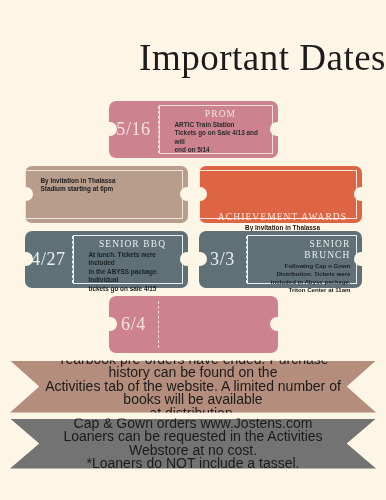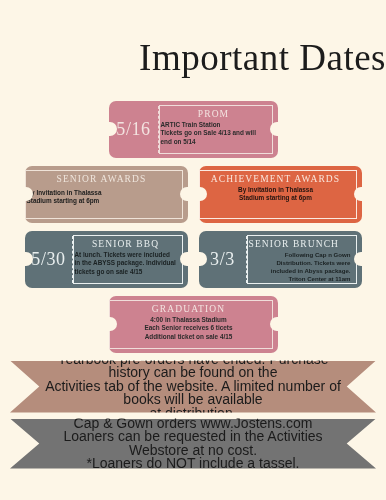--- a/index.html
+++ b/index.html
@@ -95,21 +95,21 @@
     width: 0px;
     border-left: 1px dashed;
     z-index: 2;
   }
 
   .ticket-body {
     flex: 1 1 auto;
     margin: 4px 5px 4px 0;
     border: 1px solid;
     box-sizing: border-box;
-    padding: 3px 5px 2px 1px;
+    padding: 3px 5px 2px 15px;
     display: flex;
     flex-direction: column;
   }
 
   .ticket-title {
     font-family: "Liberation Serif", serif;
     font-size: 9.5px;
     letter-spacing: 1.1px;
     text-align: center;
     line-height: 11px;
@@ -133,21 +133,21 @@
 
   .th-tan       { background: #b89c8c; }
   .th-tan .ticket-date,
   .th-tan .ticket-title { color: #efe5dc; }
   .th-tan .ticket-desc  { color: #20201f; }
   .th-tan .ticket-body  { border-color: #efe3d8; }
   .th-tan .perf         { border-color: #efe3d8; }
 
   .th-orange    { background: #dd6543; }
   .th-orange .ticket-date,
-  .th-orange .ticket-title { color: #fae6dd; }
+  .th-orange .ticket-title { color: #fae6dd; margin-top: 38px; }
   .th-orange .ticket-desc  { color: #241410; }
   .th-orange .ticket-body  { border-color: #fbe9e0; }
   .th-orange .perf         { border-color: #fbe9e0; }
 
   .th-slate     { background: #5f7177; }
   .th-slate .ticket-date,
   .th-slate .ticket-title { color: #e8eeee; text-align: center; }
   .th-slate .ticket-desc  { color: #1a2122; }
   .th-slate .ticket-body  { border-color: #eaf0f0; }
   .th-slate .perf         { border-color: #eaf0f0; }
@@ -202,70 +202,69 @@
         <div class="ticket-desc">ARTIC Train Station<br>Tickets go on Sale 4/13 and will<br>end on 5/14</div>
       </div>
     </div>
   </div>
 
   <div class="ticket-row">
     <div class="ticket wide th-tan">
       <div class="notch left"></div>
       <div class="notch right"></div>
       <div class="ticket-body">
-        <div class="ticket-title">SENIOR AWARDS</div>
         <div class="ticket-desc" style="margin-top:3px">By Invitation in Thalassa<br>Stadium starting at 6pm</div>
       </div>
     </div>
 
     <div class="ticket wide th-orange">
       <div class="notch left"></div>
       <div class="notch right"></div>
       <div class="ticket-body">
         <div class="ticket-title">ACHIEVEMENT AWARDS</div>
         <div class="ticket-desc center">By Invitation in Thalassa<br>Stadium starting at 6pm</div>
       </div>
     </div>
   </div>
 
   <div class="ticket-row">
     <div class="ticket wide th-slate">
       <div class="notch left"></div>
       <div class="notch right"></div>
       <div class="ticket-stub">
-        <span class="ticket-date">5/30</span>
+        <span class="ticket-date">4/27</span>
         <span class="perf" style="right:0"></span>
       </div>
       <div class="ticket-body">
         <div class="ticket-title">SENIOR BBQ</div>
         <div class="ticket-desc">At lunch. Tickets were included<br>in the ABYSS package. Individual<br>tickets go on sale 4/15</div>
       </div>
     </div>
 
     <div class="ticket wide th-slate">
       <div class="notch left"></div>
       <div class="notch right"></div>
       <div class="ticket-stub">
         <span class="ticket-date">3/3</span>
         <span class="perf" style="right:0"></span>
       </div>
       <div class="ticket-body">
-        <div class="ticket-title" style="text-align:left">SENIOR BRUNCH</div>
+        <div class="ticket-title" style="text-align:right">SENIOR BRUNCH</div>
         <div class="ticket-desc right" style="font-size:6.1px;line-height:8px">Following Cap n Gown<br>Distribution. Tickets were<br>included in Abyss package.<br>Triton Center at 11am</div>
       </div>
     </div>
   </div>
 
   <div class="ticket-row centered">
     <div class="ticket th-rose">
       <div class="notch left"></div>
       <div class="notch right"></div>
-      <div class="ticket-body">
-        <div class="ticket-title">GRADUATION</div>
-        <div class="ticket-desc center">4:00 in Thalassa Stadium<br>Each Senior receives 6 ticets<br>Additional ticket on sale 4/15</div>
+      <div class="ticket-stub">
+        <span class="ticket-date">6/4</span>
+        <span class="perf" style="right:0"></span>
       </div>
     </div>
   </div>
 </div>
 
 <div class="banner banner-1">
   <p>Yearbook pre-orders have ended. Purchase history can be found on the<br>Activities tab of the website. A limited number of books will be available<br>at distribution.</p>
 </div>
 
 <div class="banner banner-2">

